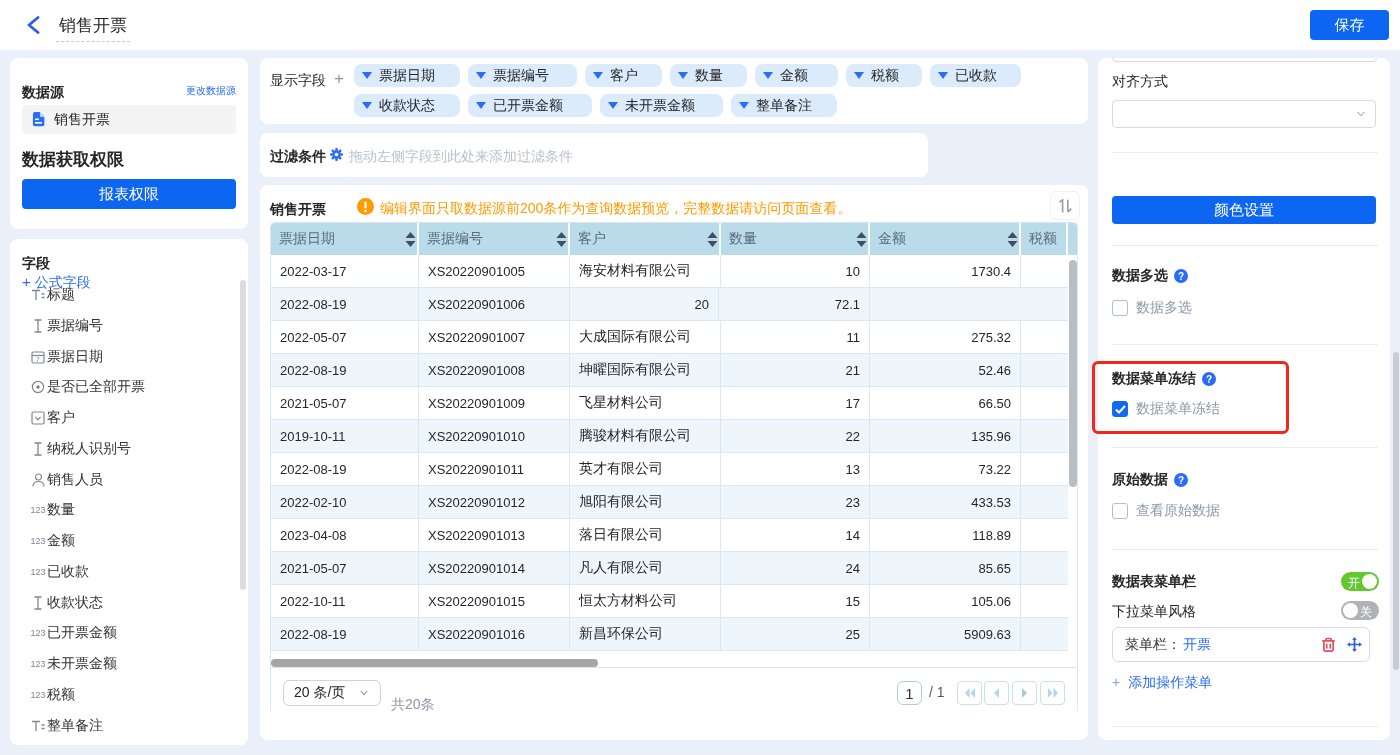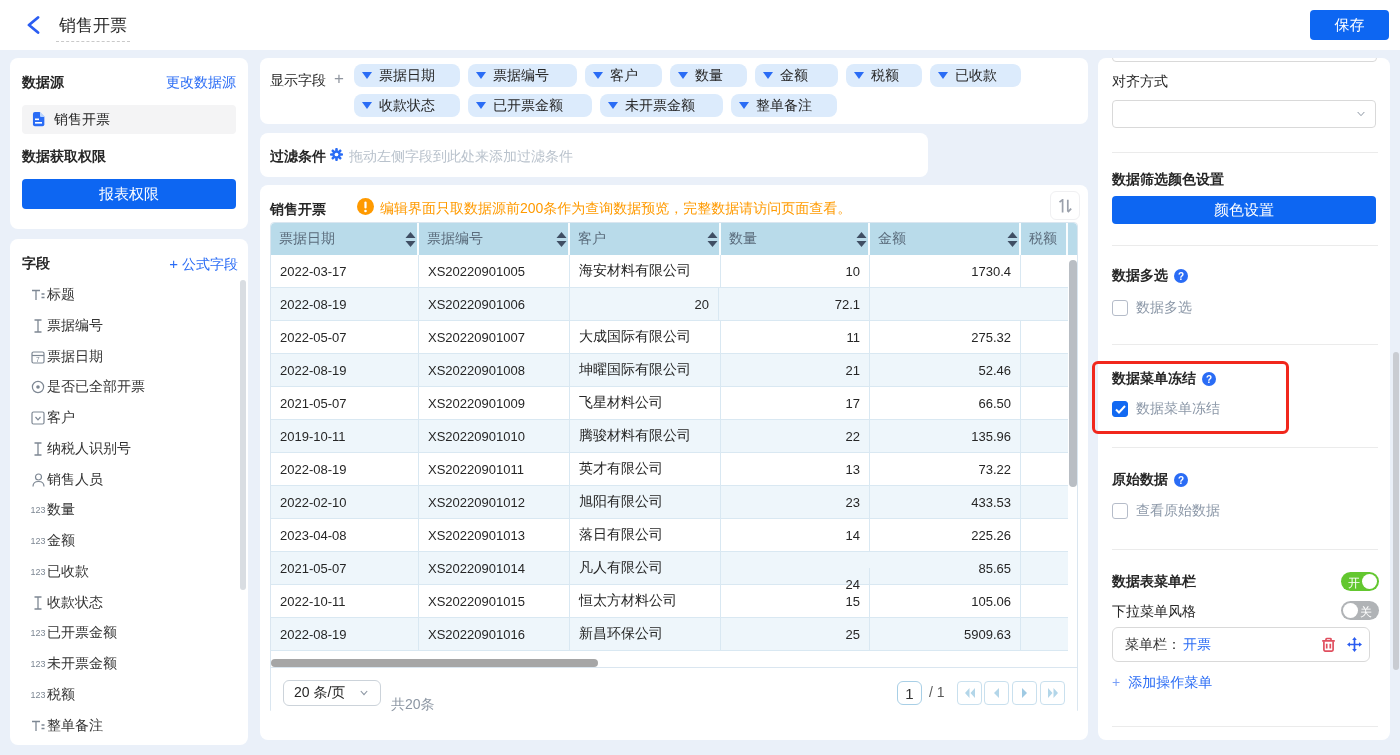--- a/index.html
+++ b/index.html
@@ -73,39 +73,39 @@
 
   <div id="topbar">
     <svg id="back" width="14" height="18" viewBox="0 0 14 18">
         <path d="M12 1.5 L3 9 L12 16.5" stroke="#2b5df2" stroke-width="2.8" fill="none" stroke-linecap="round" stroke-linejoin="round"></path>
       </svg>
     <div id="title">销售开票</div>
     <div id="savebtn" class="btn">保存</div>
   </div>
 
   <div id="card-ds" class="card">
-    <div class="lrow" style="top:16px; display:flex; justify-content:space-between;">
+    <div class="lrow" style="top:26px; display:flex; justify-content:space-between;">
       <span class="bold" style="font-size:14px;">数据源</span>
-      <span class="blue" style="font-size:14px;">更改数据源</span>
+      <span class="blue" style="font-size:10px;">更改数据源</span>
     </div>
     <div id="ds-item">
       <svg width="13" height="15" viewBox="0 0 13 15" style="margin-right:9px;">
           <path d="M1 2 a2 2 0 0 1 2-2 H8 L13 5 V13 a2 2 0 0 1 -2 2 H3 a2 2 0 0 1 -2 -2 Z" fill="#2a6cf5" transform="translate(0,0) scale(0.95)"></path>
           <path d="M8 0 L13 5 H9 a1 1 0 0 1 -1 -1 Z" fill="#b9d4ff"></path>
           <rect x="3" y="6.5" width="4" height="1.6" fill="#fff"></rect>
           <rect x="3" y="10" width="7" height="1.6" fill="#fff"></rect>
         </svg>
       <span>销售开票</span>
     </div>
-    <div class="lrow bold" style="top:90px; font-size:14px;">数据获取权限</div>
+    <div class="lrow bold" style="top:90px; font-size:17px;">数据获取权限</div>
     <div class="lrow btn" style="top:121px; height:30px;">报表权限</div>
   </div>
 
   <div id="card-fields" class="card">
-    <div style="position:absolute; left:12px; top:16px; width:216px; display:flex; justify-content:space-between;">
+    <div style="position:absolute; left:12px; top:16px; width:216px; display:flex; justify-content:space-between;flex-direction:column;">
       <span class="bold" style="font-size:14px;">字段</span>
       <span class="blue" style="font-size:14px;"><span style="font-size:15px;">+</span> 公式字段</span>
     </div>
     <div id="flist">
         <div class="frow" style="top:46px;">
           <span class="ficon">
             <svg width="14" height="14" viewBox="0 0 14 14">
               <path stroke="#7d8793" stroke-width="1.3" fill="none" d="M1 2.5 h8 M5 2.5 V12 M10.5 6 h3 M10.5 9.5 h3"></path>
             </svg>
           </span>
@@ -355,28 +355,28 @@
             <div class="td" style="width:151px;">旭阳有限公司</div>
             <div class="td num mono" style="width:149px;">23</div>
             <div class="td num mono" style="width:151px;">433.53</div>
             <div class="td" style="width:47px; border-right:none;"></div>
           </div>
           <div class="tbody-row">
             <div class="td mono" style="width:148px;">2023-04-08</div>
             <div class="td mono" style="width:151px;">XS20220901013</div>
             <div class="td" style="width:151px;">落日有限公司</div>
             <div class="td num mono" style="width:149px;">14</div>
-            <div class="td num mono" style="width:151px;">225.26</div>
+            <div class="td num mono" style="width:151px;">118.89</div>
             <div class="td" style="width:47px; border-right:none;"></div>
           </div>
           <div class="tbody-row zebra">
             <div class="td mono" style="width:148px;">2021-05-07</div>
             <div class="td mono" style="width:151px;">XS20220901014</div>
             <div class="td" style="width:151px;">凡人有限公司</div>
-            <div class="td num mono" style="width:149px;margin-top:16px;">24</div>
+            <div class="td num mono" style="width:149px;">24</div>
             <div class="td num mono" style="width:151px;">85.65</div>
             <div class="td" style="width:47px; border-right:none;"></div>
           </div>
           <div class="tbody-row">
             <div class="td mono" style="width:148px;">2022-10-11</div>
             <div class="td mono" style="width:151px;">XS20220901015</div>
             <div class="td" style="width:151px;">恒太方材料公司</div>
             <div class="td num mono" style="width:149px;">15</div>
             <div class="td num mono" style="width:151px;">105.06</div>
             <div class="td" style="width:47px; border-right:none;"></div>
@@ -429,21 +429,20 @@
 
   <div id="card-right" class="card">
     <div class="select" style="position:absolute; left:14px; top:-24px; width:265px; height:28px; border-radius:0 0 4px 4px;"></div>
     <div class="rrow" style="top:15px; font-size:14px;">对齐方式</div>
     <div class="select rrow" style="top:42px; height:28px;">
       <svg class="chev" width="12" height="8" viewBox="0 0 12 8">
           <path d="M1 1 L6 6.5 L11 1" stroke="#8c96a3" stroke-width="1.5" fill="none"></path>
         </svg>
     </div>
     <div class="divider" style="top:94px;"></div>
-    <div class="rrow rlabel" style="top:113px;">数据筛选颜色设置</div>
     <div class="rrow btn" style="top:138px; height:28px;">颜色设置</div>
     <div class="divider" style="top:187px;"></div>
     <div class="rrow rlabel" style="top:209px;">数据多选 <span class="qmark">?</span></div>
     <div class="rrow" style="top:241px; display:flex; align-items:center;">
         <span class="cbx"></span>
         <span class="cklabel">数据多选</span>
       </div>
     <div class="divider" style="top:286px;"></div>
     <div class="rrow rlabel" style="top:312px;">数据菜单冻结 <span class="qmark">?</span></div>
     <div class="rrow" style="top:342px; display:flex; align-items:center;">

